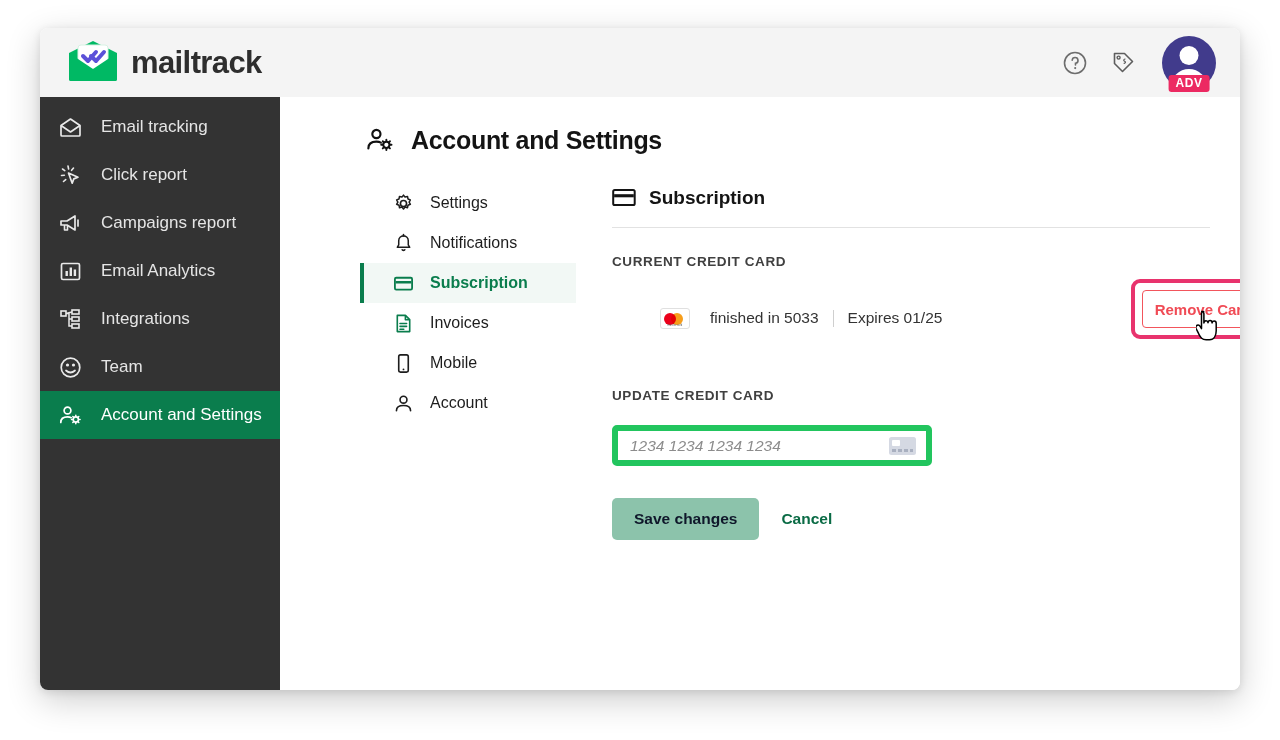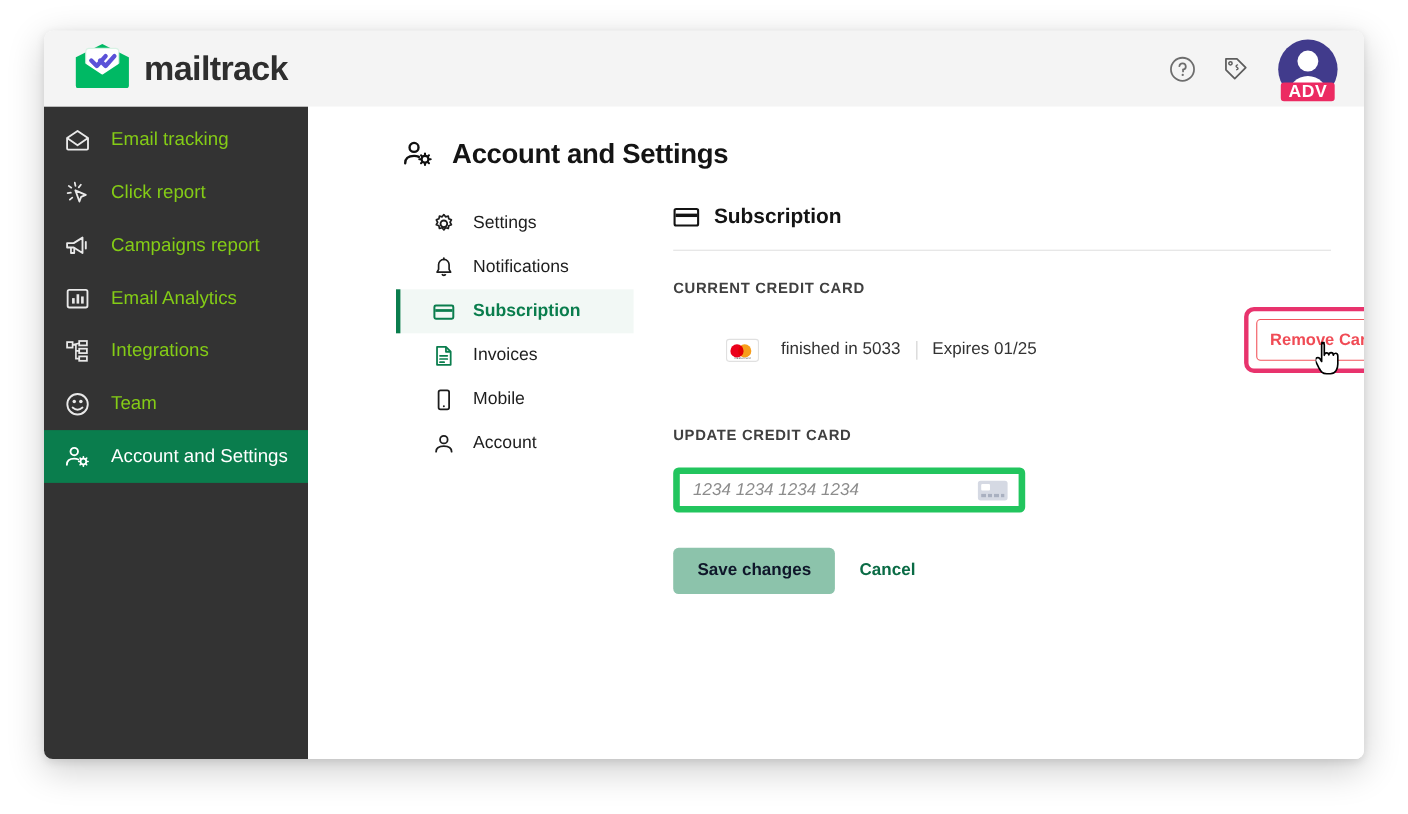--- a/index.html
+++ b/index.html
@@ -46,35 +46,35 @@
     position: absolute; left: 50%; top: 10px; transform: translateX(-50%);
     width: 19px; height: 19px; border-radius: 50%; background: #fff;
   }
   .avatar .body {
     position: absolute; left: 50%; top: 33px; transform: translateX(-50%);
     width: 36px; height: 26px; border-radius: 18px 18px 0 0; background: #fff;
   }
   .adv-badge {
     position: absolute; left: 50%; bottom: -2px; transform: translateX(-50%);
     background: #ec2a62; color: #fff;
-    font-size: 16px; font-weight: 700; letter-spacing: .5px;
+    font-size: 12px; font-weight: 700; letter-spacing: .5px;
     padding: 2px 7px; border-radius: 3px; line-height: 13px;
   }
 
   
   .sidebar {
     position: absolute; left: 0; top: 69px;
     width: 240px; height: 593px;
     background: #333333;
     padding-top: 6px;
   }
   .nav-item {
     display: flex; align-items: center; gap: 18px;
     height: 48px; padding-left: 18px;
-    color: #84cc16; font-size: 17px;
+    color: #e5e5e5; font-size: 17px;
     cursor: pointer; user-select: none;
   }
   .nav-item.active { background: #0a7d4d; color: #ffffff; }
   .nav-item .nico { width: 25px; height: 25px; flex: 0 0 25px; display: block; }
 
   
   .content {
     position: absolute; left: 240px; top: 69px;
     width: 960px; height: 593px; background: #ffffff;
   }

